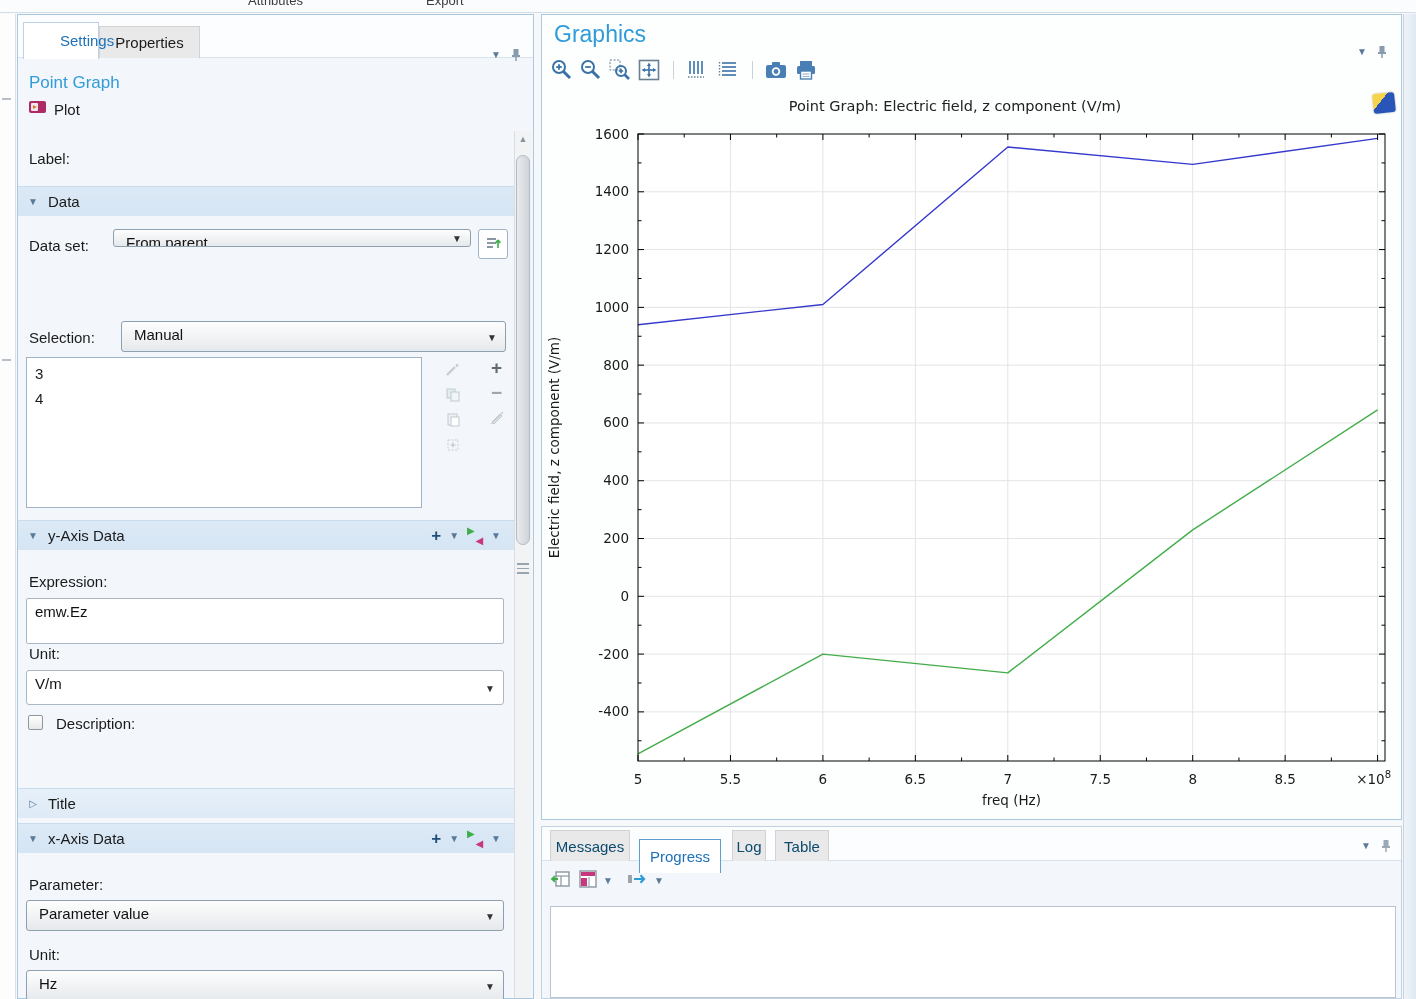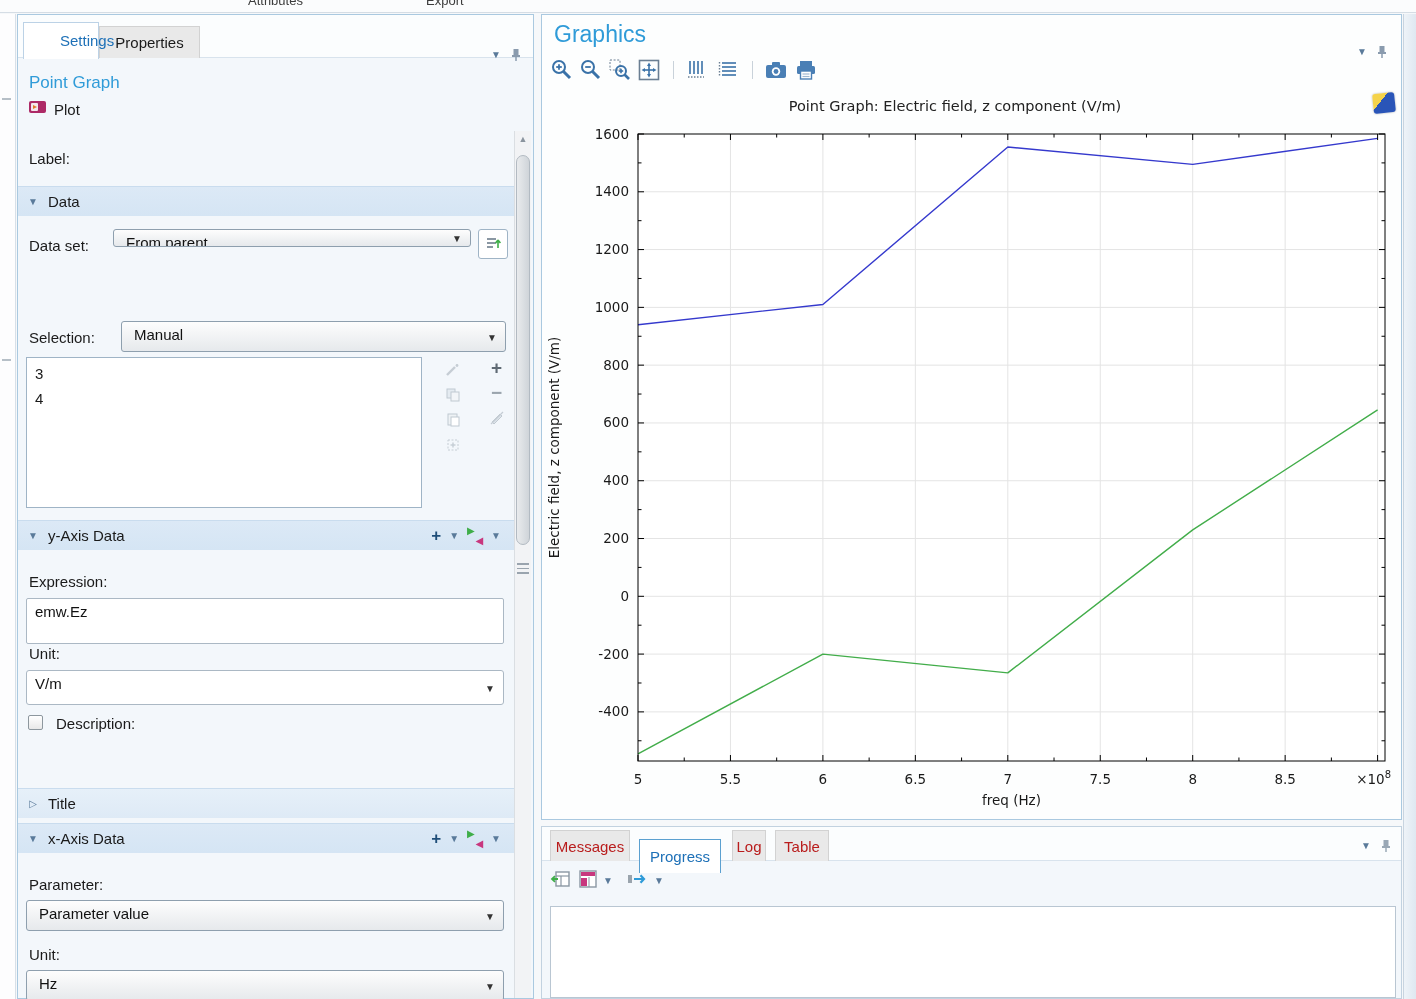--- a/index.html
+++ b/index.html
@@ -82,21 +82,21 @@
   .gfx-toolbar .gico{position:absolute;top:43px;width:24px;height:24px;}
   .gfx-sep{position:absolute;top:46px;width:1px;height:18px;background:#c9d2da;}
   .plot-title{position:absolute;left:96px;top:83px;width:634px;text-align:center;font-size:14.5px;color:#222;font-family:"DejaVu Sans",sans-serif;}
   .plotgroup-ico{position:absolute;left:831px;top:78px;width:22px;height:20px;border-radius:3px;background:linear-gradient(135deg,#f5d34a 0 38%,#2a55b8 38% 100%);box-shadow:0 0 2px rgba(0,0,0,.35);transform:rotate(-6deg);}
   .chart-svg{position:absolute;left:0;top:0;}
 
   
   .bottom-panel{position:absolute;left:541px;top:826px;width:861px;height:173px;background:var(--panel-bg);border:1px solid #c2d2e0;}
   .btabbar{position:absolute;left:0;top:0;width:100%;height:34px;border-bottom:1px solid #d8e3ed;background:#fbfdfe;}
   .btab{position:absolute;font-size:15px;text-align:center;line-height:31px;}
-  .btab.inactive{background:#e9e9e9;border:1px solid #d2d2d2;border-bottom:none;color:#b91c1c;top:3px;height:31px;}
+  .btab.inactive{background:#e9e9e9;border:1px solid #d2d2d2;border-bottom:none;color:#0c4a6e;top:3px;height:31px;}
   .btab.active{background:#fff;border:1px solid #5ba0d0;border-bottom:none;color:var(--accent);top:0;height:34px;line-height:34px;z-index:2;margin-top:12px;}
   .btm-controls{position:absolute;top:12px;right:10px;display:flex;gap:10px;align-items:center;}
   .btoolbar{position:absolute;left:0;top:34px;width:100%;height:42px;}
   .btoolbar .bico{position:absolute;top:8px;}
   .bcontent{position:absolute;left:8px;top:79px;width:846px;height:92px;background:#fff;border:1px solid #b9c6d2;}
 </style>
 </head>
 <body>
 
 <div id="app">

